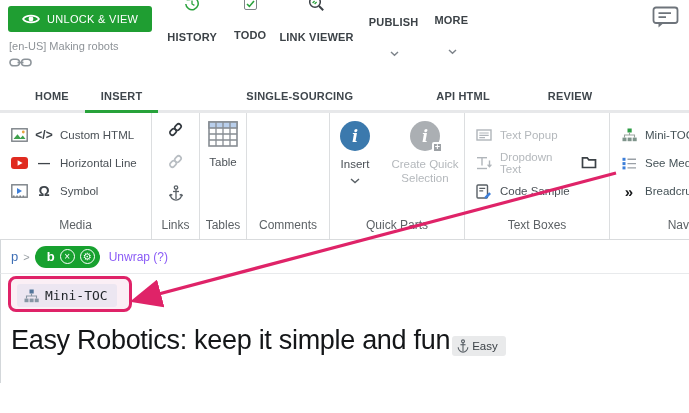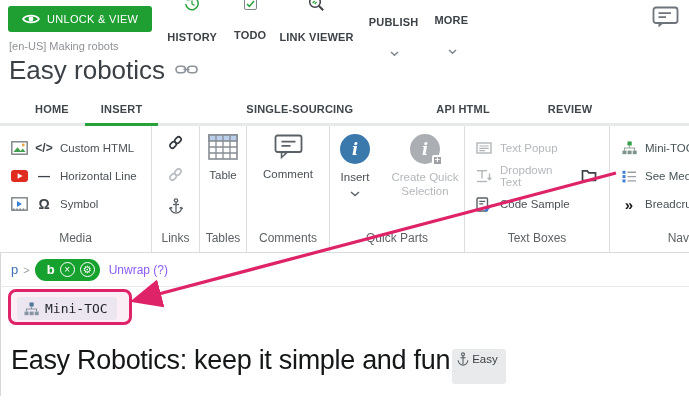--- a/index.html
+++ b/index.html
@@ -82,21 +82,21 @@
   .sel-box { position:absolute; left:7px; top:2px; width:124px; height:36px;
     border:3px solid #df2368; border-radius:8px; background:#fbeff5; }
   .sel-chip { position:absolute; left:6px; top:5px; height:23px; display:flex;
     align-items:center; gap:6px; padding:0 9px 0 7px; background:#ece6f1;
     border-radius:3px; cursor:pointer; }
   .sel-chip span { font-family:"DejaVu Sans Mono", monospace; font-size:13px; color:#1f2428; }
   .headline { position:absolute; left:10px; top:50px; display:flex; align-items:center;
     white-space:nowrap; }
   .headline h1 { font-size:27px; font-weight:400; color:#141618; letter-spacing:-.3px; }
   .anchor-badge { display:inline-flex; align-items:center; gap:3px; background:#e9eaeb;
-    border-radius:3px; padding:3px 8px 18px 5px; font-size:11.5px; color:#3c4247;
+    border-radius:3px; padding:3px 8px 3px 5px; font-size:11.5px; color:#3c4247;
     margin-left:2px; margin-top:12px; }
 
   
   .overlay { position:absolute; left:0; top:0; width:689px; height:413px;
     pointer-events:none; z-index:9; }
   .page { position:relative; width:689px; height:413px; }
 </style>
 </head>
 <body>
 
@@ -179,21 +179,20 @@
           <rect x="1.5" y="1.5" width="24" height="15.5" rx="2.5" fill="none" stroke="#6e747b" stroke-width="1.8"></rect>
           <path d="M6.5 21.5 V17.5 H11 Z" fill="#6e747b"></path>
           <path d="M6.5 7.2 H19 M6.5 11.2 H14" stroke="#6e747b" stroke-width="1.8"></path>
         </svg>
     </span>
   </div>
 
   <div class="doc-header">
     <div class="crumb">[en-US] Making robots</div>
     <div class="title-row">
-      <span class="title">Easy robotics</span>
       <span>
         <svg width="23" height="13" viewBox="0 0 23 13">
             <rect x="1" y="3.2" width="9.5" height="6.6" rx="3.3" fill="none" stroke="#8d949a" stroke-width="1.6"></rect>
             <rect x="12.5" y="3.2" width="9.5" height="6.6" rx="3.3" fill="none" stroke="#8d949a" stroke-width="1.6"></rect>
             <path d="M8.5 6.5 H14.5" stroke="#8d949a" stroke-width="1.6"></path>
           </svg>
       </span>
     </div>
   </div>
 
@@ -284,30 +283,20 @@
               <rect x="1" y="1" width="28" height="6" fill="#b9cfec" stroke="#878d93" stroke-width="1.6"></rect>
               <path d="M8 1 V25 M15 1 V25 M22 1 V25 M1 13 H29 M1 19 H29" stroke="#878d93" stroke-width="1.3"></path>
             </svg>
         </span>
         <span class="lbl">Table</span>
       </div>
       <div class="glabel">Tables</div>
     </div>
 
     <div class="rgroup g-comments">
-      <div class="bigbtn">
-        <span>
-          <svg width="29" height="25" viewBox="0 0 29 25">
-              <rect x="1.5" y="1.5" width="26" height="16.5" rx="2" fill="none" stroke="#596066" stroke-width="1.8"></rect>
-              <path d="M7.5 23.5 V18.5 H13 Z" fill="none" stroke="#596066" stroke-width="1.5"></path>
-              <path d="M7.5 7.6 H21.5 M7.5 11.8 H16.5" stroke="#596066" stroke-width="1.7"></path>
-            </svg>
-        </span>
-        <span class="lbl">Comment</span>
-      </div>
       <div class="glabel">Comments</div>
     </div>
 
     <div class="rgroup g-quick">
       <div class="qp-wrap">
         <div class="bigbtn" style="width:50px">
           <span class="circle-i blue">i</span>
           <span class="lbl">Insert</span>
           <span style="margin-top:3px">
             <svg width="10" height="6" viewBox="0 0 10 6">

